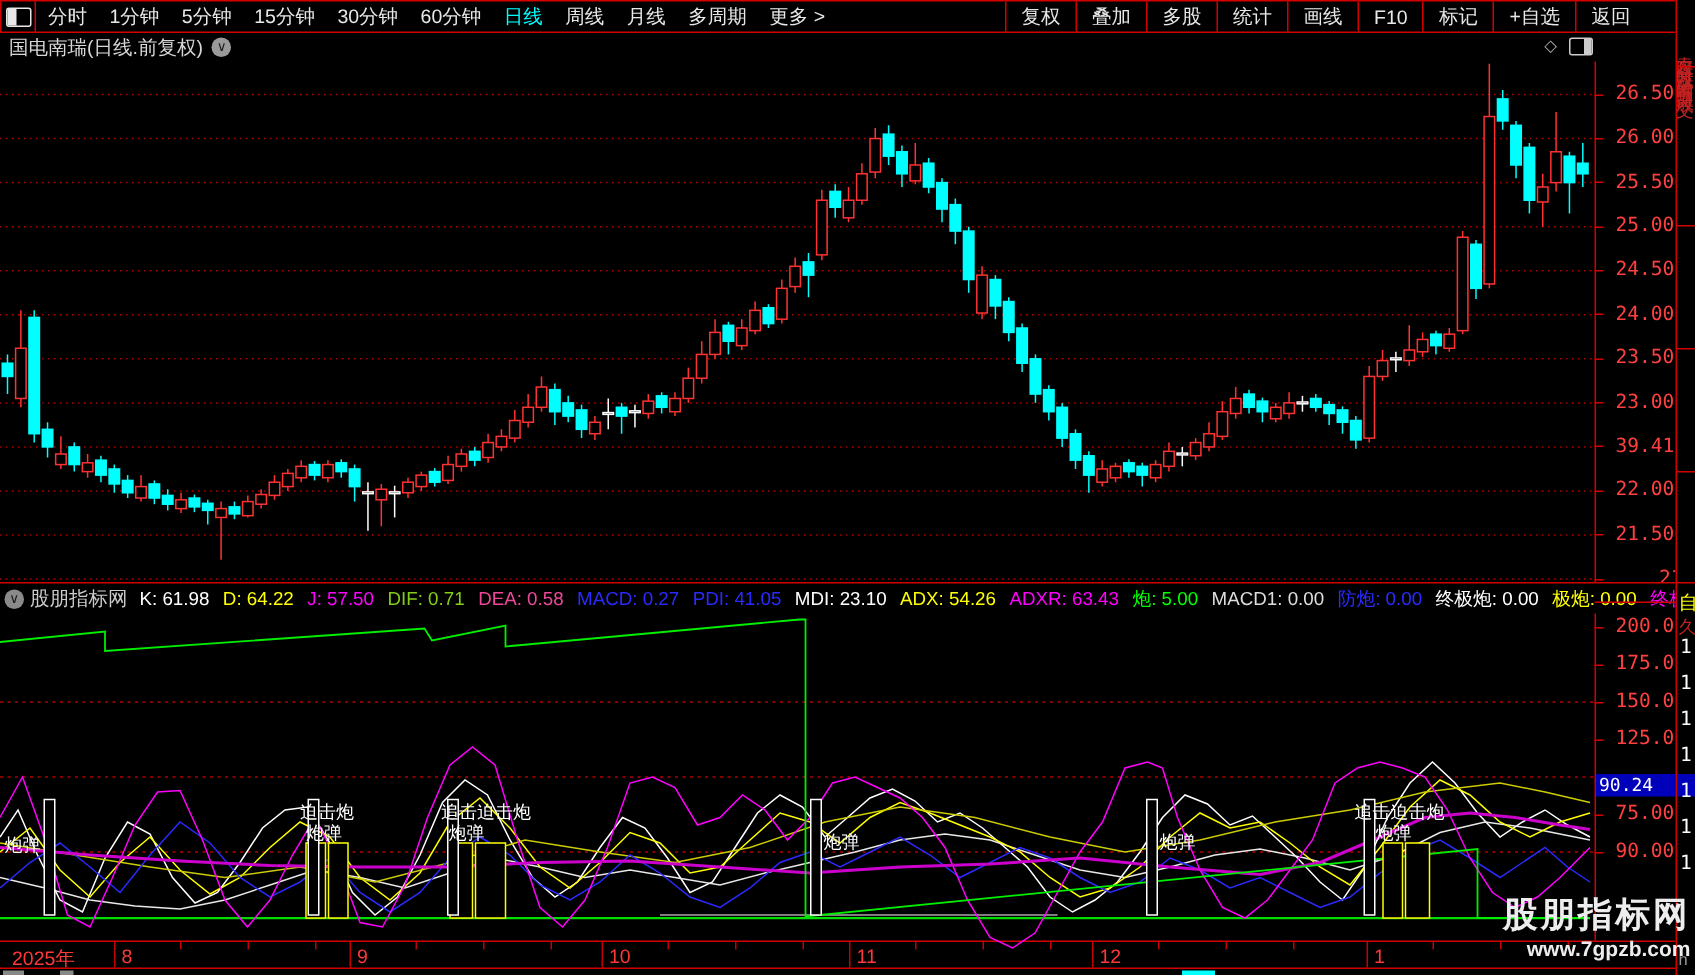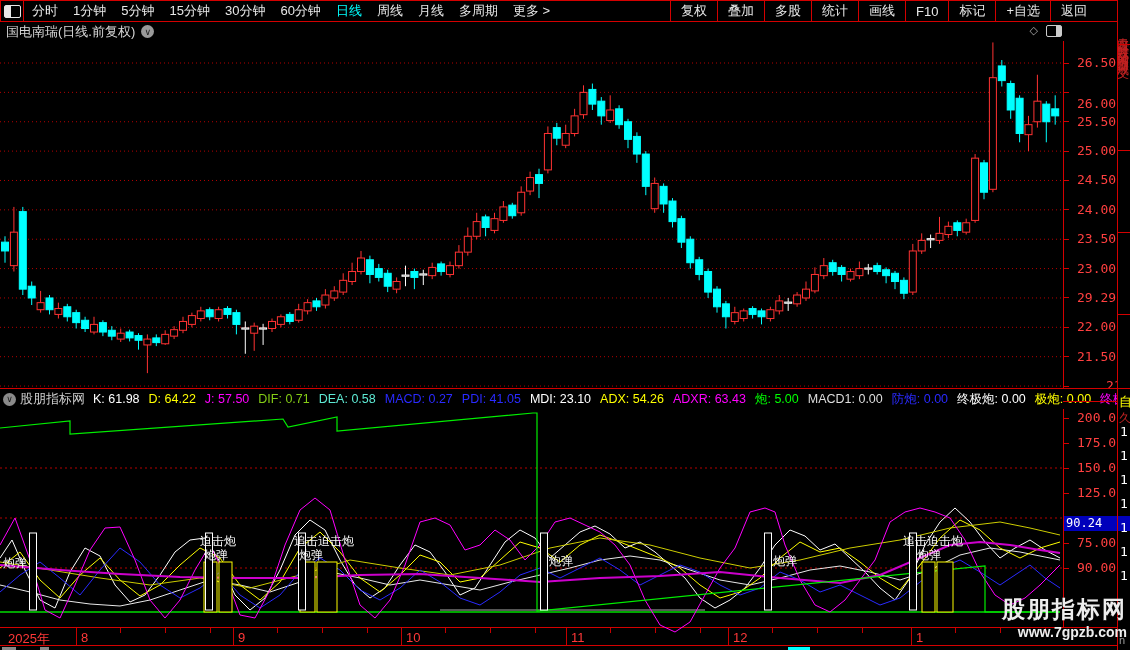--- a/index.html
+++ b/index.html
@@ -363,52 +363,52 @@
       <rect x="1033.9" y="60.180999999999926" width="7" height="20.559000000000083" fill="#000000" stroke="#ff3232" stroke-width="1"></rect>
       <line x1="1046.3" y1="60.180999999999926" x2="1046.3" y2="101.29900000000009" stroke="#00ffff" stroke-width="1"></line>
       <rect x="1042.8" y="63.11799999999997" width="7" height="17.622000000000043" fill="#00ffff" stroke="#00ffff" stroke-width="1"></rect>
       <line x1="1055.2" y1="54.307000000000045" x2="1055.2" y2="83.67700000000005" stroke="#00ffff" stroke-width="1"></line>
       <rect x="1051.7" y="67.81720000000007" width="7" height="7.048799999999858" fill="#00ffff" stroke="#00ffff" stroke-width="1"></rect>
     </svg>
   <div id="main-axis">
       <div class="axis-tick" style="left: 1063px; top: 62.5px;"></div>
       <div class="price-label" style="left: 1077px; top: 55px;">26.50</div>
       <div class="axis-tick" style="left: 1063px; top: 91.87px;"></div>
-      <div class="price-label" style="left: 1077px; top: 84.37px; margin-top: 12px;">26.00</div>
+      <div class="price-label" style="left: 1077px; top: 84.37px;">26.00</div>
       <div class="axis-tick" style="left: 1063px; top: 121.24px;"></div>
       <div class="price-label" style="left: 1077px; top: 113.74px;">25.50</div>
       <div class="axis-tick" style="left: 1063px; top: 150.61px;"></div>
       <div class="price-label" style="left: 1077px; top: 143.11px;">25.00</div>
       <div class="axis-tick" style="left: 1063px; top: 179.98px;"></div>
       <div class="price-label" style="left: 1077px; top: 172.48px;">24.50</div>
       <div class="axis-tick" style="left: 1063px; top: 209.35px;"></div>
       <div class="price-label" style="left: 1077px; top: 201.85px;">24.00</div>
       <div class="axis-tick" style="left: 1063px; top: 238.72px;"></div>
       <div class="price-label" style="left: 1077px; top: 231.22px;">23.50</div>
       <div class="axis-tick" style="left: 1063px; top: 268.09px;"></div>
       <div class="price-label" style="left: 1077px; top: 260.59px;">23.00</div>
       <div class="axis-tick" style="left: 1063px; top: 297.46px;"></div>
-      <div class="price-label" style="left: 1077px; top: 289.96px;">29.29</div>
+      <div class="price-label" style="left: 1077px; top: 289.96px;">39.41</div>
       <div class="axis-tick" style="left: 1063px; top: 326.83px;"></div>
       <div class="price-label" style="left: 1077px; top: 319.33px;">22.00</div>
       <div class="axis-tick" style="left: 1063px; top: 356.2px;"></div>
       <div class="price-label" style="left: 1077px; top: 348.7px;">21.50</div>
       <div class="axis-tick" style="left: 1063px; top: 385.57px;"></div>
       <div class="price-label" style="left: 1077px; top: 378.07px; margin-left: 29px;">21.00</div>
     </div>
   <div id="axis-vline"></div>
 
   <div id="indicator-header">
     <span id="ih-chevron">∨</span>
     <span id="ih-brand">股朋指标网</span>
   <span class="hf" style="color: rgb(255, 255, 255);">K: 61.98</span>
       <span class="hf" style="color: rgb(255, 255, 0);">D: 64.22</span>
       <span class="hf" style="color: rgb(255, 0, 255);">J: 57.50</span>
       <span class="hf" style="color: #84cc16;">DIF: 0.71</span>
-      <span class="hf" style="color: #5eead4;">DEA: 0.58</span>
+      <span class="hf" style="color: #ec4899;">DEA: 0.58</span>
       <span class="hf" style="color: rgb(42, 42, 255);">MACD: 0.27</span>
       <span class="hf" style="color: rgb(42, 42, 255);">PDI: 41.05</span>
       <span class="hf" style="color: rgb(255, 255, 255);">MDI: 23.10</span>
       <span class="hf" style="color: rgb(255, 255, 0);">ADX: 54.26</span>
       <span class="hf" style="color: rgb(255, 0, 255);">ADXR: 63.43</span>
       <span class="hf" style="color: rgb(0, 255, 0);">炮: 5.00</span>
       <span class="hf" style="color: rgb(221, 221, 221);">MACD1: 0.00</span>
       <span class="hf" style="color: rgb(42, 42, 255);">防炮: 0.00</span>
       <span class="hf" style="color: rgb(255, 255, 255);">终极炮: 0.00</span>
       <span class="hf" style="color: rgb(255, 255, 0);">极炮: 0.00</span>

